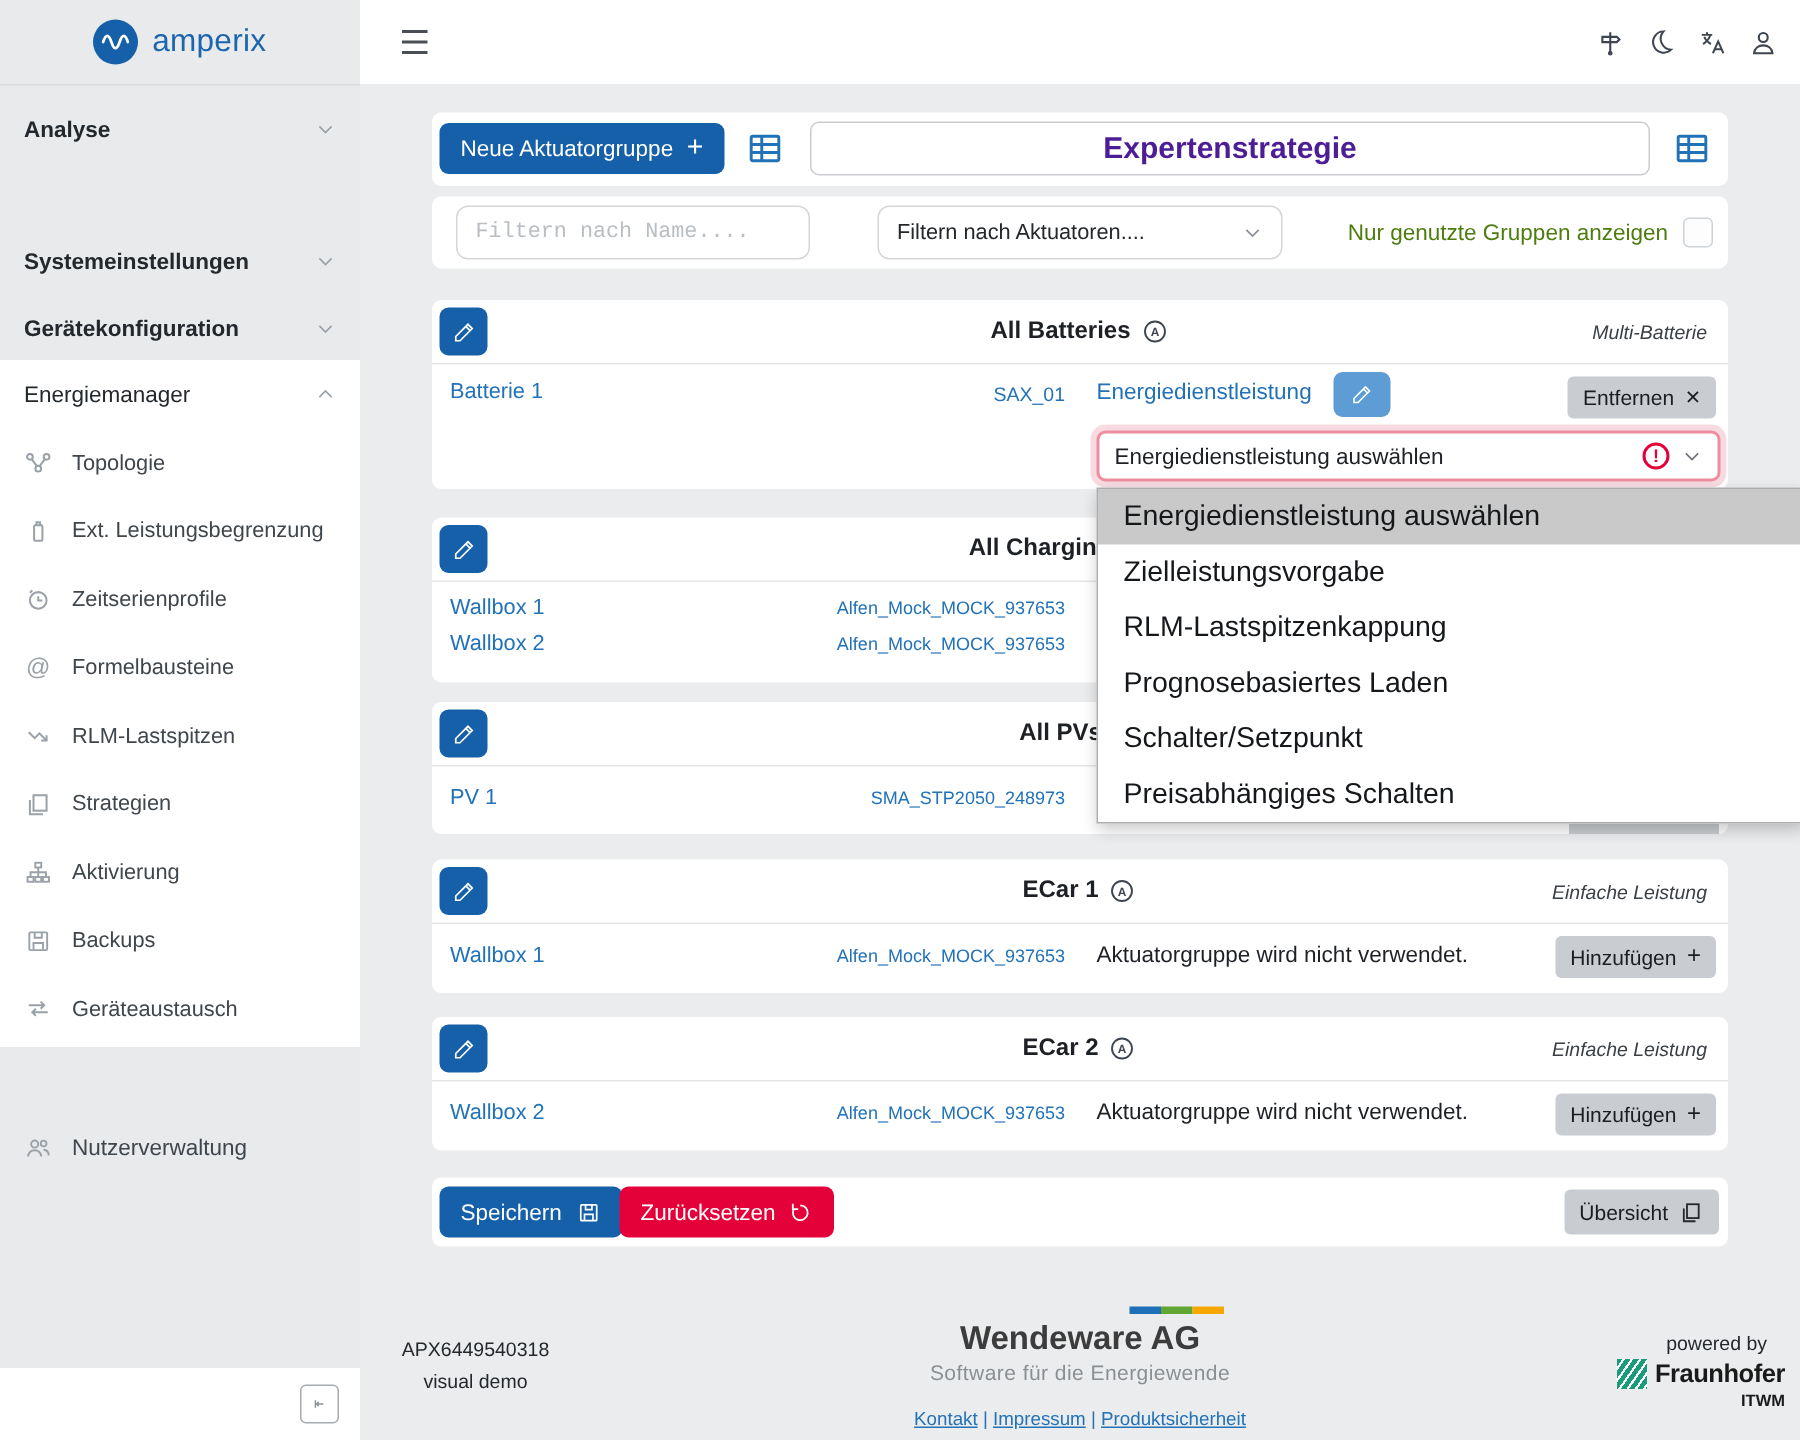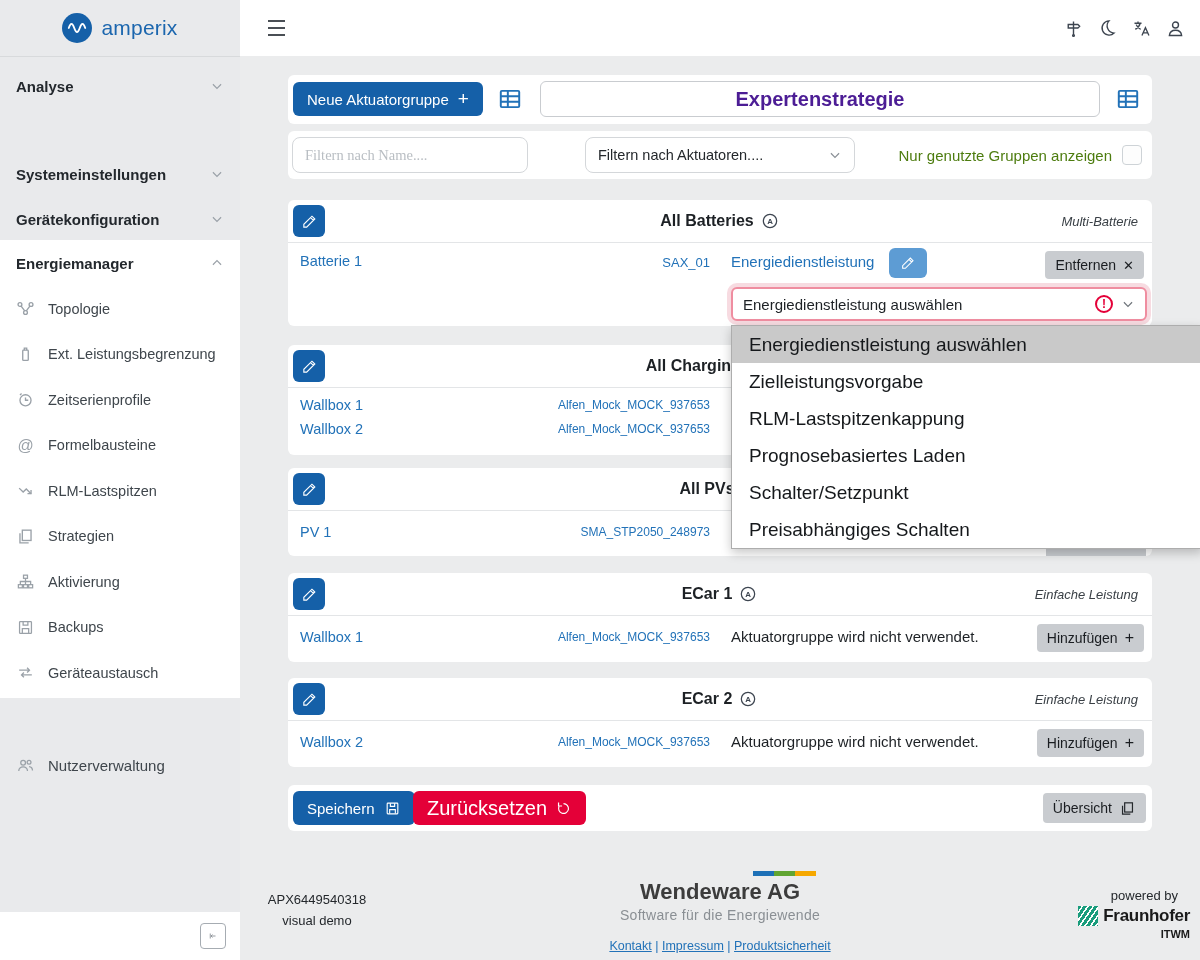--- a/index.html
+++ b/index.html
@@ -11,21 +11,21 @@
   
   #sidebar{left:0;top:0;width:240px;height:960px;background:#e9eaec}
   .logo-row{height:56px;display:flex;align-items:center;justify-content:center;gap:9px;border-bottom:1px solid #d8dadc}
   .logo-circle{width:30px;height:30px;border-radius:50%;background:#1560a8;display:flex;align-items:center;justify-content:center}
   .brand{font-size:21px;color:#1b66ae;letter-spacing:.2px}
   .side-section{position:absolute;left:0;width:240px;height:40px;display:flex;align-items:center;justify-content:space-between;
                 padding:0 16px;box-sizing:border-box;font-weight:bold;font-size:15px;color:#23282d;cursor:pointer}
   .chev{color:#9aa1a8}
   .active-block{position:absolute;top:240px;left:0;width:240px;height:458px;background:#ffffff}
   .em-header{height:46px;display:flex;align-items:center;justify-content:space-between;padding:0 16px;
-             font-weight:bold;font-size:15px;color:#23282d}
+             font-weight:normal;font-size:15px;color:#23282d}
   .sub-item{height:45.5px;display:flex;align-items:center;gap:13px;padding-left:16px;font-size:14.5px;color:#3f464c;cursor:pointer}
   .sub-icon{width:19px;height:19px;color:#9aa1a8;flex:0 0 19px}
   .nutzer{position:absolute;top:745px;left:0;width:240px;height:40px;display:flex;align-items:center;gap:13px;
           padding-left:16px;box-sizing:border-box;font-size:15px;color:#3f464c;cursor:pointer}
   .bottom-strip{position:absolute;bottom:0;left:0;width:240px;height:48px;background:#fff;display:flex;
                 align-items:center;justify-content:flex-end;padding-right:14px;box-sizing:border-box}
   .collapse-btn{width:26px;height:26px;border:1px solid #a6acb2;border-radius:4px;color:#8a9096;
                 display:flex;align-items:center;justify-content:center;background:#fff;cursor:pointer}
 
   
@@ -45,21 +45,21 @@
               font-weight:bold;font-size:16px;color:#1d2125}
   .type-label{position:absolute;right:14px;top:0;height:42px;display:flex;align-items:center;
               font-style:italic;font-size:13px;color:#3a4046}
   .card-body{position:absolute;left:0;right:0;top:42px;bottom:0}
   .dev-name{position:absolute;left:12px;color:#2272b8;font-size:14.5px;cursor:pointer}
   .dev-id{position:absolute;left:250px;width:172px;text-align:right;color:#2272b8;font-size:12px}
   .svc-label{position:absolute;left:443px;color:#2272b8;font-size:15px}
   .status-text{position:absolute;left:443px;color:#1d2125;font-size:15px}
   .btn-primary{background:#1560a8;color:#fff;border:none;border-radius:6px;font-size:15px;height:34px;
                display:inline-flex;align-items:center;gap:9px;padding:0 14px;cursor:pointer;font-family:inherit}
-  .btn-danger{background:#e40038;color:#fff;border:none;border-radius:6px;font-size:20px;height:34px;
+  .btn-danger{background:#e40038;color:#fff;border:none;border-radius:6px;font-size:15px;height:34px;
               display:inline-flex;align-items:center;gap:8px;padding:0 14px;cursor:pointer;font-family:inherit}
   .btn-gray{background:#c9ccd0;color:#1a1d21;border:none;border-radius:4px;font-size:14px;height:28px;
             display:inline-flex;align-items:center;gap:7px;padding:0 10px;cursor:pointer;font-family:inherit}
   .pencil-lite{position:absolute;left:601px;top:6px;width:38px;height:30px;background:#5d9cd4;border:none;border-radius:6px;
                display:flex;align-items:center;justify-content:center;cursor:pointer}
   .grid-btn{width:28px;height:28px;background:transparent;border:none;padding:0;cursor:pointer;color:#2272b8}
   .err-select{position:absolute;left:443px;top:45px;width:416px;height:34px;border:2px solid #ef8da0;border-radius:6px;
               background:#fff;box-shadow:0 0 0 4px #f7dbe1;display:flex;align-items:center;gap:8px;
               padding:0 10px;box-sizing:border-box;font-size:15px;color:#1d2125;cursor:pointer}
   .err-select .txt{flex:1}
@@ -68,22 +68,22 @@
 
   
   #dropdown{left:731px;top:325px;width:470px;background:#fff;border:1px solid #adadad;z-index:30;
             box-shadow:0 4px 10px rgba(0,0,0,.22)}
   .opt{height:37px;display:flex;align-items:center;padding:0 17px;font-size:19px;color:#15181b;cursor:pointer}
   .opt.selected{background:#c9c9c9}
 
   
   .title-input{position:absolute;left:252px;top:6px;width:560px;height:36px;border:1px solid #c9ccd0;border-radius:6px;
                text-align:center;font-weight:bold;font-size:20px;color:#4c1d95;font-family:inherit;box-sizing:border-box}
-  .filter-input{position:absolute;left:4px;top:6px;width:236px;height:36px;border:1px solid #d4d7da;border-radius:8px;
-                padding:0 12px;font-size:14.5px;color:#333;font-family:Liberation Serif, serif;box-sizing:border-box}
+  .filter-input{position:absolute;left:16px;top:6px;width:236px;height:36px;border:1px solid #d4d7da;border-radius:8px;
+                padding:0 12px;font-size:14.5px;color:#333;font-family:Liberation Mono, monospace;box-sizing:border-box}
   .filter-input::placeholder{color:#b9bec3}
   .filter-select{position:absolute;left:297px;top:6px;width:270px;height:36px;border:1px solid #d4d7da;border-radius:8px;
                  background:#fff;display:flex;align-items:center;justify-content:space-between;padding:0 12px;
                  font-size:14.5px;color:#24282c;box-sizing:border-box;cursor:pointer}
   .used-wrap{position:absolute;right:10px;top:0;height:48px;display:flex;align-items:center;gap:10px}
   .used-label{color:#4d7c0f;font-size:15px}
   .checkbox{width:18px;height:18px;border:1.5px solid #ced3d7;border-radius:4px;background:#fdfdfd;cursor:pointer}
 
   
   .foot-left{left:252px;top:889px;width:130px;text-align:center;font-size:13px;color:#24282c;line-height:21px}

